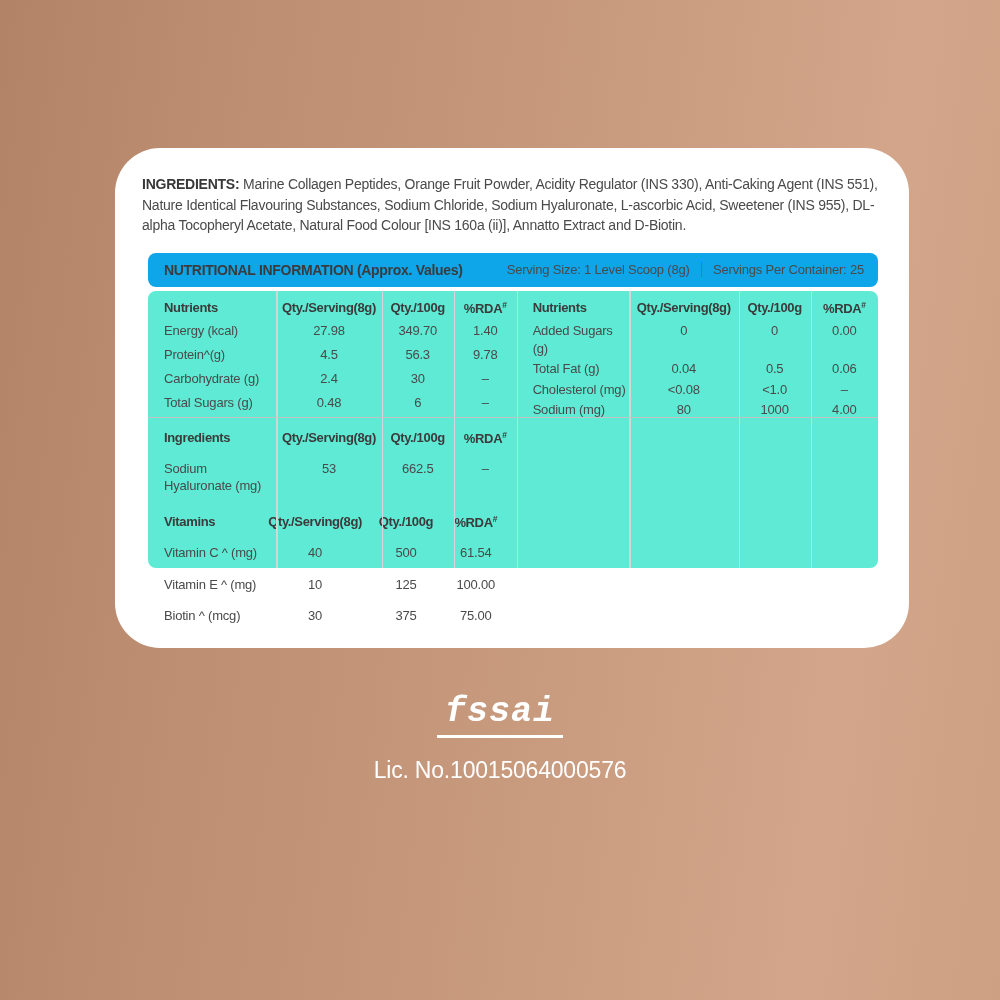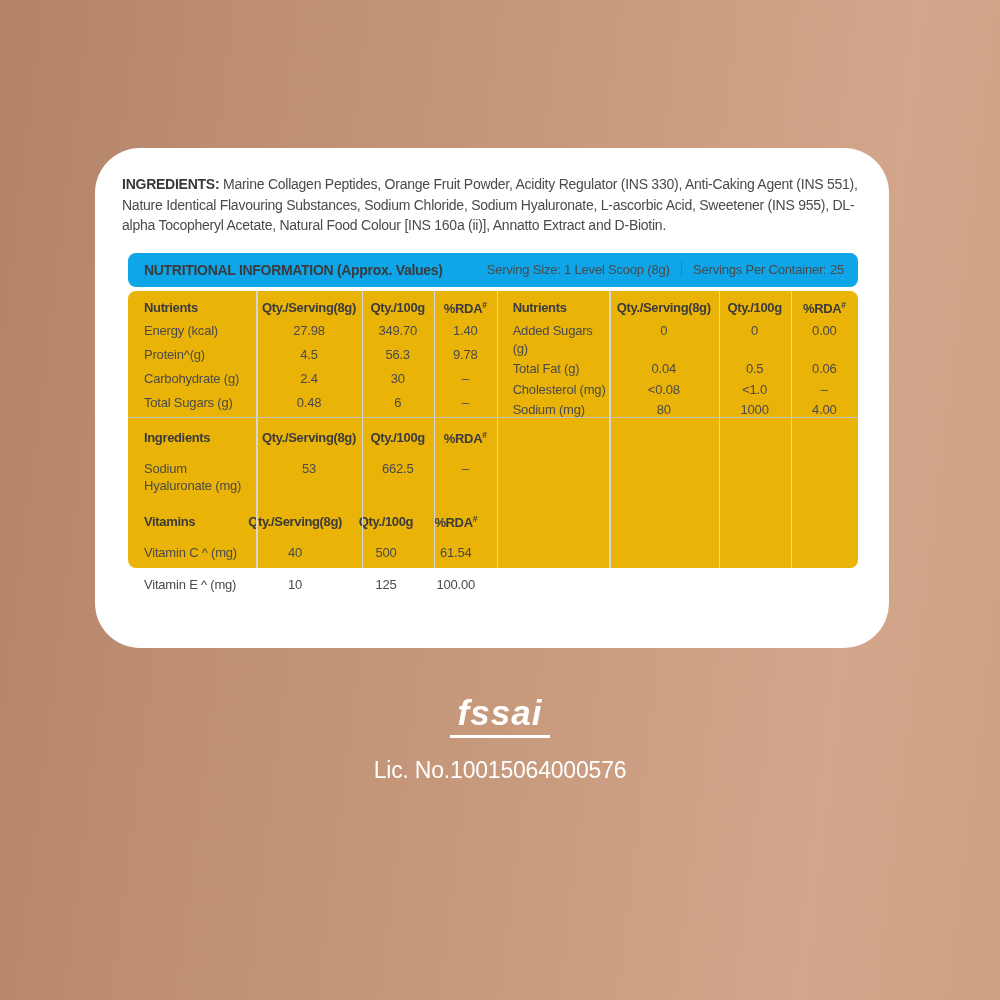--- a/index.html
+++ b/index.html
@@ -1,47 +1,47 @@
 <!DOCTYPE html>
 <html><head>
 <meta charset="utf-8">
 <style>
   html,body{margin:0;padding:0;}
   body{font-family:"Liberation Sans",sans-serif;}
   .page{position:relative;width:1000px;height:1000px;overflow:hidden;
         background:linear-gradient(97deg,#b28366 0%,#bd8e71 22%,#c89a7e 55%,#d3a68b 82%,#cd9f83 100%);}
-  .card{position:absolute;left:95px;top:148px;width:794px;height:500px;background:#ffffff;
+  .card{position:absolute;left:115px;top:148px;width:794px;height:500px;background:#ffffff;
         border-radius:45px;box-sizing:border-box;padding:26px 27px 20px;}
   .ingredients{margin:0;font-size:14px;line-height:20.5px;color:#4a4a4a;letter-spacing:-0.25px;}
   .ingredients b{color:#383838;}
   .panel{margin:17px 4px 0 6px;}
   .panel-titlebar{background:#0ea5e9;border-radius:8px;height:34px;display:flex;align-items:center;
         justify-content:space-between;padding:0 14px 0 16px;}
   .panel-title{font-weight:bold;font-size:14px;letter-spacing:-0.3px;color:#3b3b3b;}
   .serving-info{display:flex;align-items:center;gap:11px;font-size:13px;color:#4a4a4a;letter-spacing:-0.2px;}
   .vbar{width:1.5px;height:15px;background:#6d6d6d;}
-  .table-block{background:#eab308;border-radius:8px;margin-top:4px;}
+  .table-block{background:#5eead4;border-radius:8px;margin-top:4px;}
   .tsection{position:relative;display:flex;align-items:stretch;}
   .tsection.sec1{height:126px;}
   .tsection.sec2{height:150px;border-top:1.5px solid #c3c3c3;flex-direction:column;}
   .col-divider{position:absolute;top:0;bottom:0;width:1.5px;background:#d5d5d5;}
   table{border-collapse:collapse;table-layout:fixed;}
   .ntable.left{width:50.5%;}
   .ntable.right{width:49.5%;}
   th{font-size:13px;font-weight:bold;color:#3b3b3b;padding:9px 2px 5px;text-align:center;letter-spacing:-0.35px;}
   td{font-size:13px;color:#4a4a4a;text-align:center;padding:1.5px 2px;letter-spacing:-0.2px;
      vertical-align:top;line-height:17.5px;}
   th:first-child,td:first-child{text-align:left;padding-left:16px;}
   th sup{font-size:8.5px;vertical-align:super;}
   .sec2 th{padding-top:12px;padding-bottom:7px;}
   .sec2 td{padding-top:7px;padding-bottom:7px;}
   .footnote{margin:14px 2px 0 4px;font-size:12.5px;line-height:18.5px;color:#4e4e4e;letter-spacing:-0.2px;}
   .footnote sup{font-size:9px;}
   .fssai{position:absolute;left:0;right:0;top:695px;text-align:center;color:#ffffff;}
-  .fssai-logo{display:inline-block;font-family:Liberation Sans, sans-serif;font-style:italic;font-weight:600;
+  .fssai-logo{display:inline-block;font-family:Liberation Mono, monospace;font-style:italic;font-weight:600;
         font-size:35px;line-height:1;padding:0 8px 5px;border-bottom:3px solid #ffffff;letter-spacing:1px;}
   .license{margin-top:19px;font-size:23px;font-weight:normal;letter-spacing:-0.2px;}
 </style>
 </head>
 <body>
 
 <div class="page">
   <div class="card">
 
     <p class="ingredients"><b>INGREDIENTS:</b><span> Marine Collagen Peptides, Orange Fruit Powder, Acidity Regulator (INS 330), Anti-Caking Agent (INS 551), Nature Identical Flavouring Substances, Sodium Chloride, Sodium Hyaluronate, L-ascorbic Acid, Sweetener (INS 955), DL-alpha Tocopheryl Acetate, Natural Food Colour [INS 160a (ii)], Annatto Extract and D-Biotin.</span></p>
@@ -196,20 +196,26 @@
                   <td>40</td>
                   <td>500</td>
                   <td>61.54</td>
                 </tr>
                 <tr>
                   <td>Vitamin E ^ (mg)</td>
                   <td>10</td>
                   <td>125</td>
                   <td>100.00</td>
                 </tr>
+                <tr>
+                  <td>Biotin ^ (mcg)</td>
+                  <td>30</td>
+                  <td>375</td>
+                  <td>75.00</td>
+                </tr>
               </tbody>
             </table>
         <div class="col-divider" style="left: 17.6%;"></div>
             <div class="col-divider" style="left: 32%;"></div>
             <div class="col-divider" style="left: 41.9%;"></div>
             <div class="col-divider" style="left: 50.5%;"></div>
             <div class="col-divider" style="left: 65.9%;"></div>
             <div class="col-divider" style="left: 80.9%;"></div>
             <div class="col-divider" style="left: 90.8%;"></div>
           </div>

